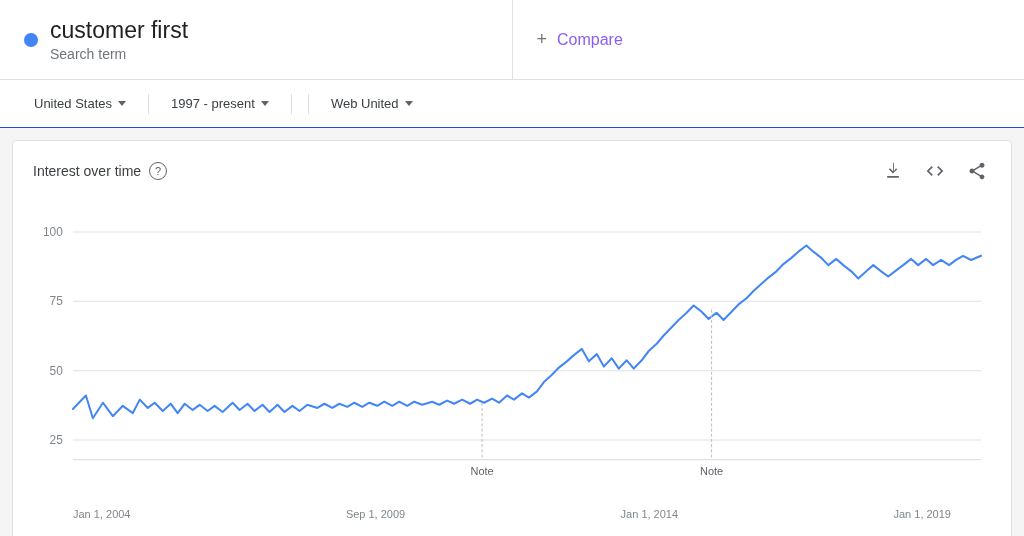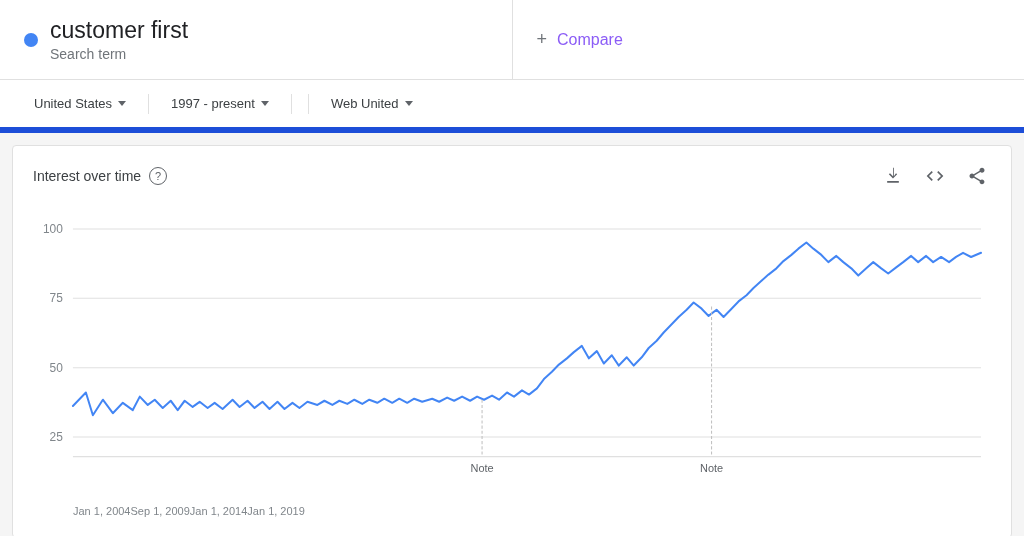--- a/index.html
+++ b/index.html
@@ -66,21 +66,21 @@
       font-weight: 400;
     }
     .compare-label {
       font-size: 16px;
       color: #8b5cf6;
     }
 
     
     .filter-bar {
       background: #fff;
-      border-bottom: 6px solid #1d4ed8;
+      border-bottom: 1px solid #1d4ed8;
       display: flex;
       align-items: center;
       padding: 10px 24px;
       gap: 8px;
       margin-bottom: 12px;
     }
     .filter-btn {
       display: flex;
       align-items: center;
       padding: 6px 10px;
@@ -112,21 +112,21 @@
       background: #fff;
       margin: 0 12px 12px 12px;
       border: 1px solid #e0e0e0;
       border-radius: 4px;
       padding: 16px 20px 20px 20px;
     }
     .chart-header {
       display: flex;
       align-items: center;
       justify-content: space-between;
-      margin-bottom: 8px;
+      margin-bottom: 16px;
     }
     .chart-title-area {
       display: flex;
       align-items: center;
       gap: 8px;
     }
     .chart-title {
       font-size: 14px;
       color: #3c4043;
     }
@@ -169,20 +169,21 @@
       position: relative;
     }
     .chart-svg {
       width: 100%;
       height: 300px;
     }
 
     
     .x-axis-labels {
       display: flex;
+      justify-content: space-between;
       padding: 4px 40px 0 40px;
       font-size: 11px;
       color: #80868b;
     }
   </style>
 </head>
 <body>
 
 <div class="page-wrapper">
 

